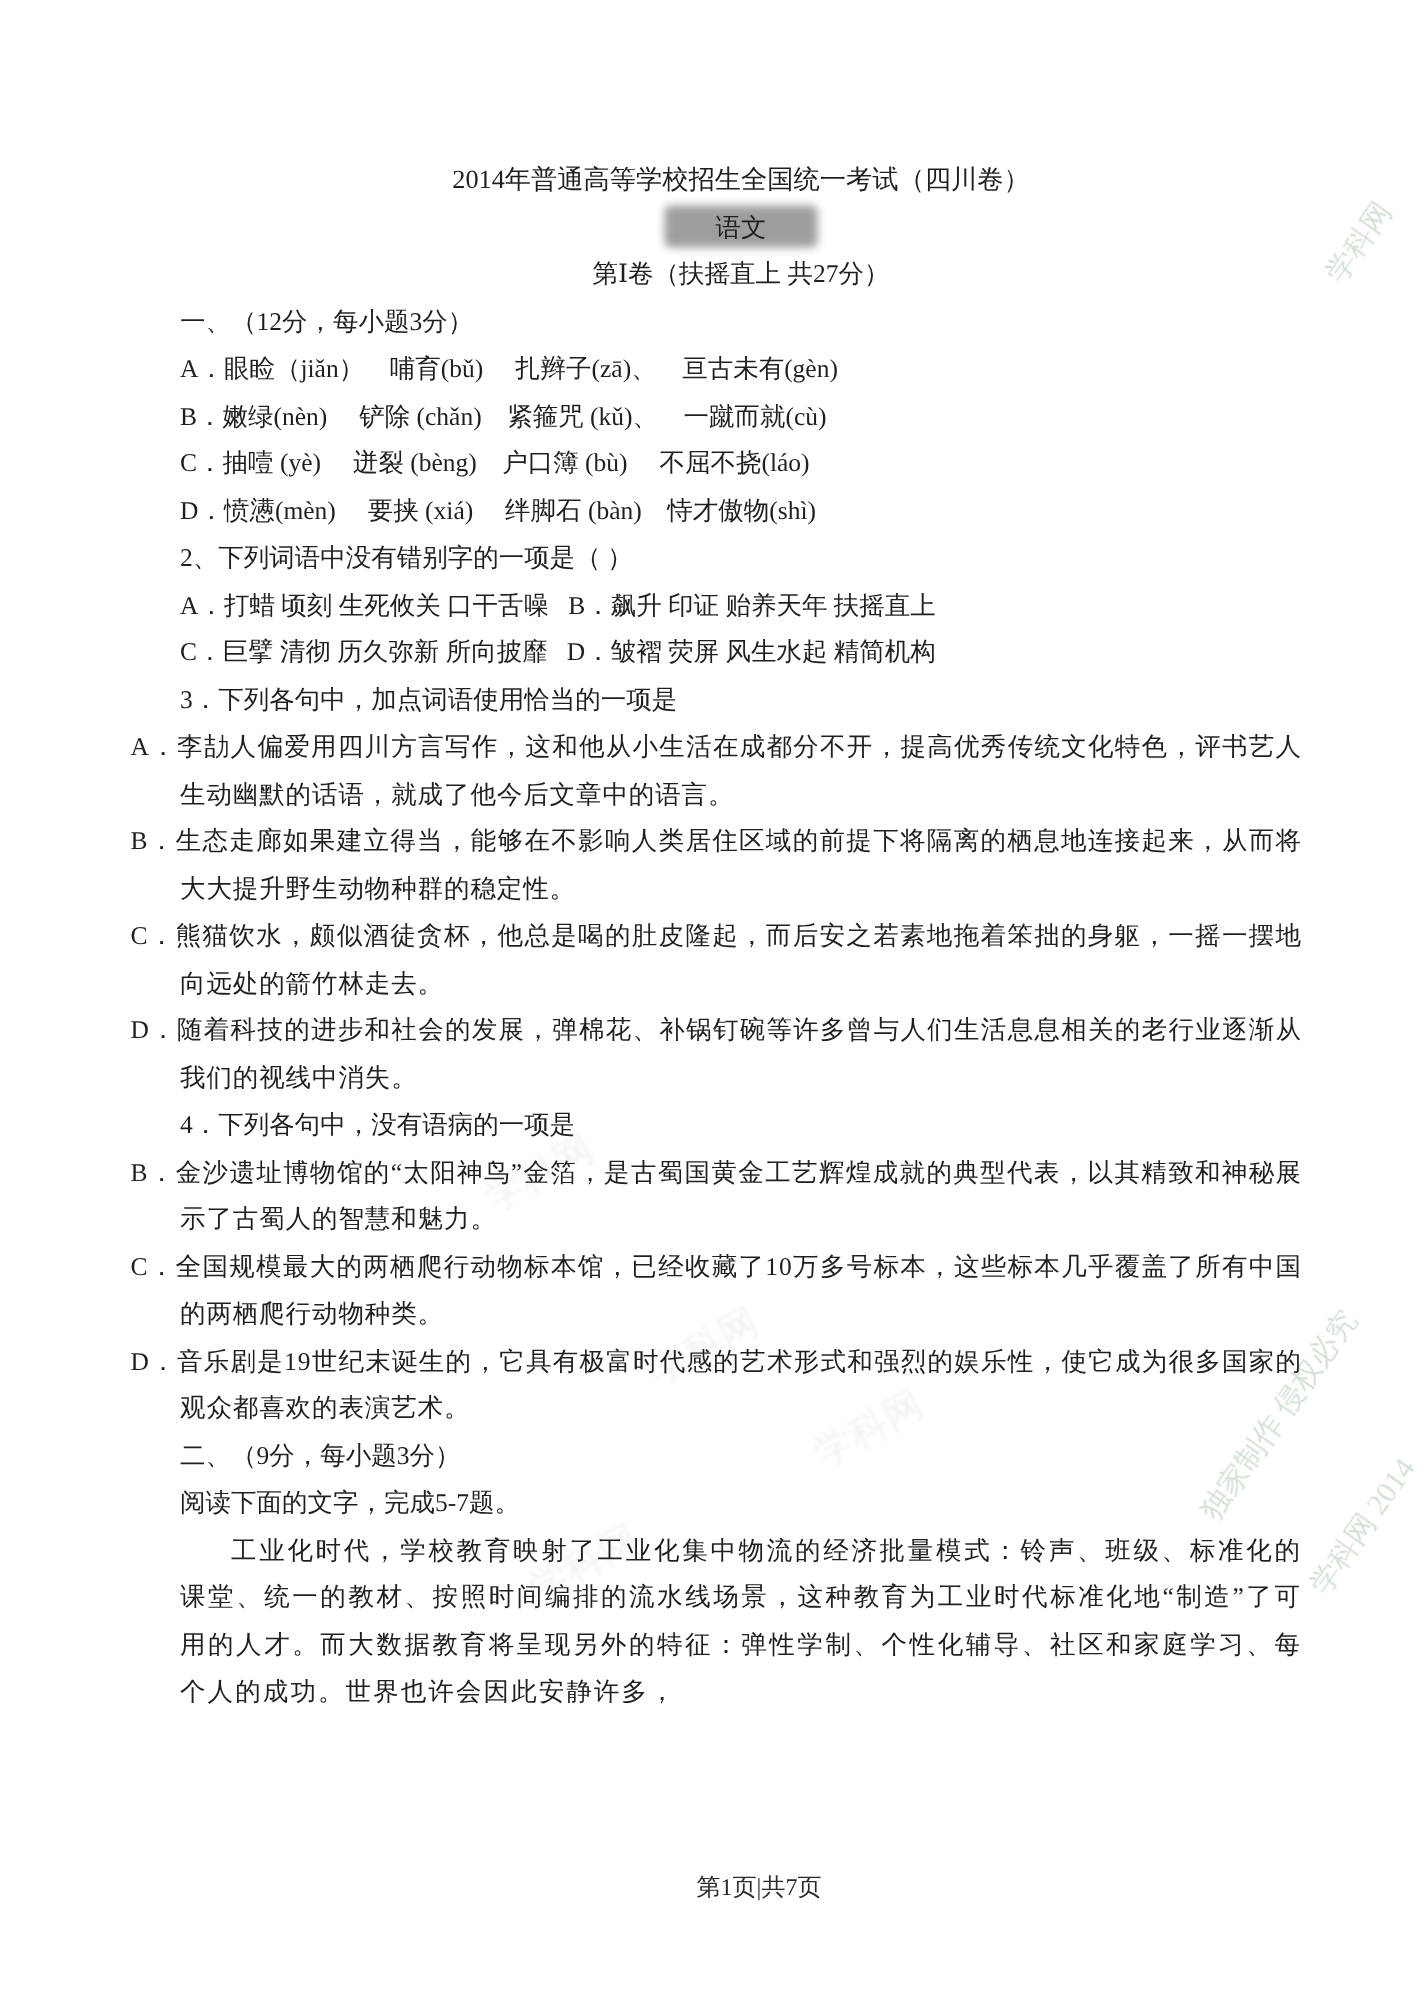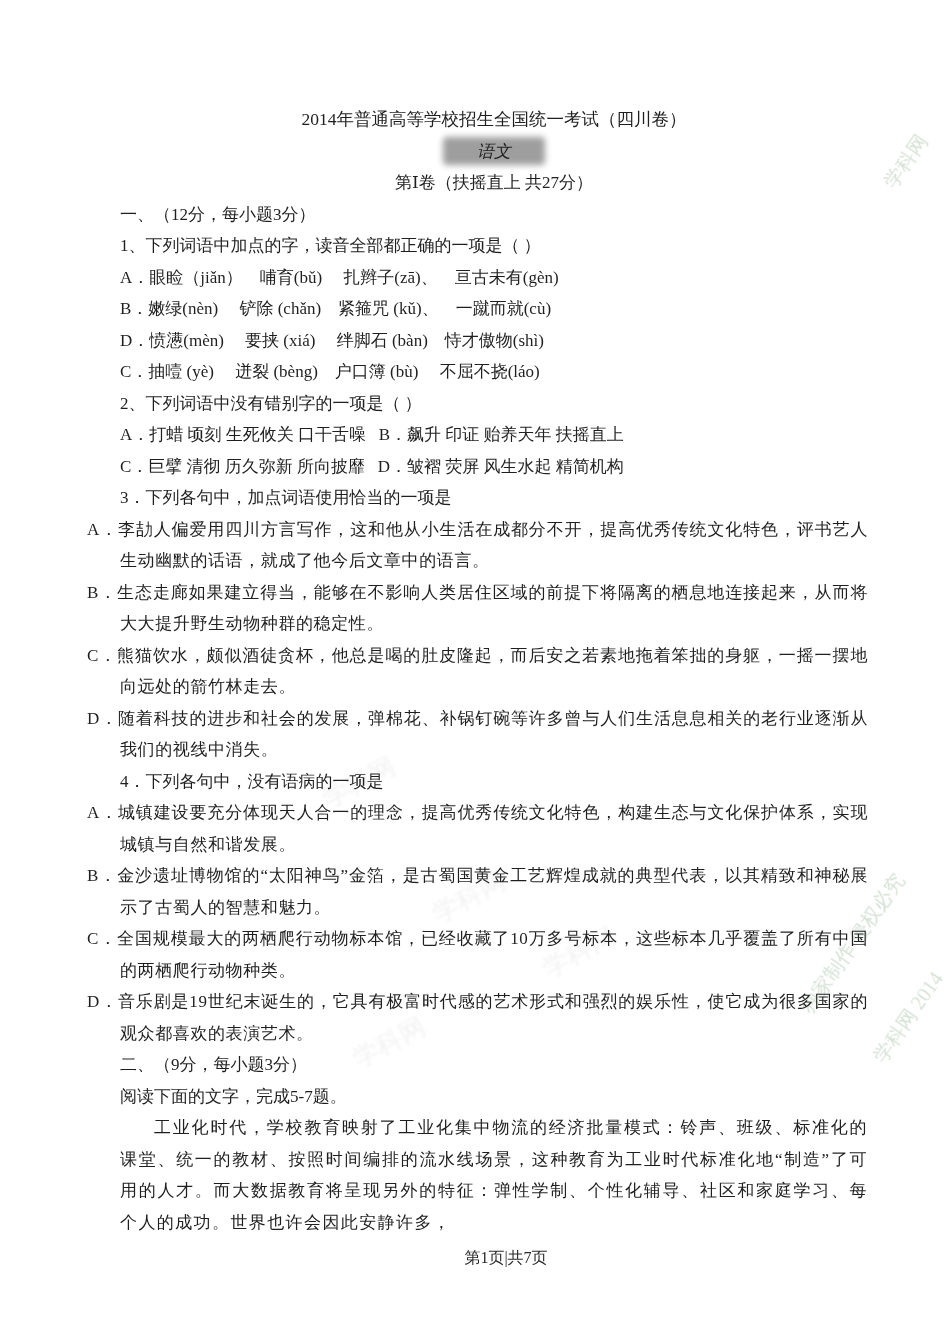--- a/index.html
+++ b/index.html
@@ -14,21 +14,21 @@
   .content{
     position:relative;
     z-index:2;
     padding:104px 82px 0 120px;
     font-size:17px;
     line-height:31.5px;
   }
   .content p{margin:0;}
   .center{text-align:center;}
   .title{font-size:17.5px;}
-  .subject-line{position:relative;font-style:italic;}
+  .subject-line{position:relative;}
   .smudge{
     position:absolute;left:50%;top:1px;transform:translateX(-50%);
     width:102px;height:28px;background:#5e5e5e;opacity:.6;
     filter:blur(3px);border-radius:4px;z-index:0;
   }
   .subject{position:relative;z-index:1;}
   .sec-heading{margin-left:28px;}
   .ind{margin-left:34px;}
   .pre{white-space:pre-wrap;}
   .opt{
@@ -82,38 +82,36 @@
 
     <p class="center subject-line">
       <span class="smudge"></span>
       <span class="subject">语文</span>
     </p>
 
     <p class="center">第Ⅰ卷（扶摇直上 共27分）</p>
 
     <p class="sec-heading">一、（12分，每小题3分）</p>
 
-    <p>1、下列词语中加点的字，读音全部都正确的一项是（  ）</p>
     <p class="ind pre">A．眼睑（jiǎn）    哺育(bǔ)     扎辫子(zā)、    亘古未有(gèn)</p>
     <p class="ind pre">B．嫩绿(nèn)     铲除 (chǎn)    紧箍咒 (kǔ)、    一蹴而就(cù)</p>
+    <p class="ind pre">C．抽噎 (yè)     迸裂 (bèng)    户口簿 (bù)     不屈不挠(láo)</p>
     <p class="ind pre">D．愤懑(mèn)     要挟 (xiá)     绊脚石 (bàn)    恃才傲物(shì)</p>
-    <p class="ind pre">C．抽噎 (yè)     迸裂 (bèng)    户口簿 (bù)     不屈不挠(láo)</p>
 
     <p>2、下列词语中没有错别字的一项是（ ）</p>
     <p class="ind pre">A．打蜡 顷刻 生死攸关 口干舌噪   B．飙升 印证 贻养天年 扶摇直上</p>
     <p class="ind pre">C．巨擘 清彻 历久弥新 所向披靡   D．皱褶 荧屏 风生水起 精简机构</p>
 
     <p>3．下列各句中，加点词语使用恰当的一项是</p>
     <p class="opt">A．李劼人偏爱用四川方言写作，这和他从小生活在成都分不开，提高优秀传统文化特色，评书艺人生动幽默的话语，就成了他今后文章中的语言。</p>
     <p class="opt">B．生态走廊如果建立得当，能够在不影响人类居住区域的前提下将隔离的栖息地连接起来，从而将大大提升野生动物种群的稳定性。</p>
     <p class="opt">C．熊猫饮水，颇似酒徒贪杯，他总是喝的肚皮隆起，而后安之若素地拖着笨拙的身躯，一摇一摆地向远处的箭竹林走去。</p>
     <p class="opt">D．随着科技的进步和社会的发展，弹棉花、补锅钉碗等许多曾与人们生活息息相关的老行业逐渐从我们的视线中消失。</p>
 
     <p>4．下列各句中，没有语病的一项是</p>
-    <p class="opt">A．城镇建设要充分体现天人合一的理念，提高优秀传统文化特色，构建生态与文化保护体系，实现城镇与自然和谐发展。</p>
     <p class="opt">B．金沙遗址博物馆的“太阳神鸟”金箔，是古蜀国黄金工艺辉煌成就的典型代表，以其精致和神秘展示了古蜀人的智慧和魅力。</p>
     <p class="opt">C．全国规模最大的两栖爬行动物标本馆，已经收藏了10万多号标本，这些标本几乎覆盖了所有中国的两栖爬行动物种类。</p>
     <p class="opt">D．音乐剧是19世纪末诞生的，它具有极富时代感的艺术形式和强烈的娱乐性，使它成为很多国家的观众都喜欢的表演艺术。</p>
 
     <p>二、（9分，每小题3分）</p>
     <p>阅读下面的文字，完成5-7题。</p>
     <p class="para">工业化时代，学校教育映射了工业化集中物流的经济批量模式：铃声、班级、标准化的课堂、统一的教材、按照时间编排的流水线场景，这种教育为工业时代标准化地“制造”了可用的人才。而大数据教育将呈现另外的特征：弹性学制、个性化辅导、社区和家庭学习、每个人的成功。世界也许会因此安静许多，</p>
 
   </div>
 

